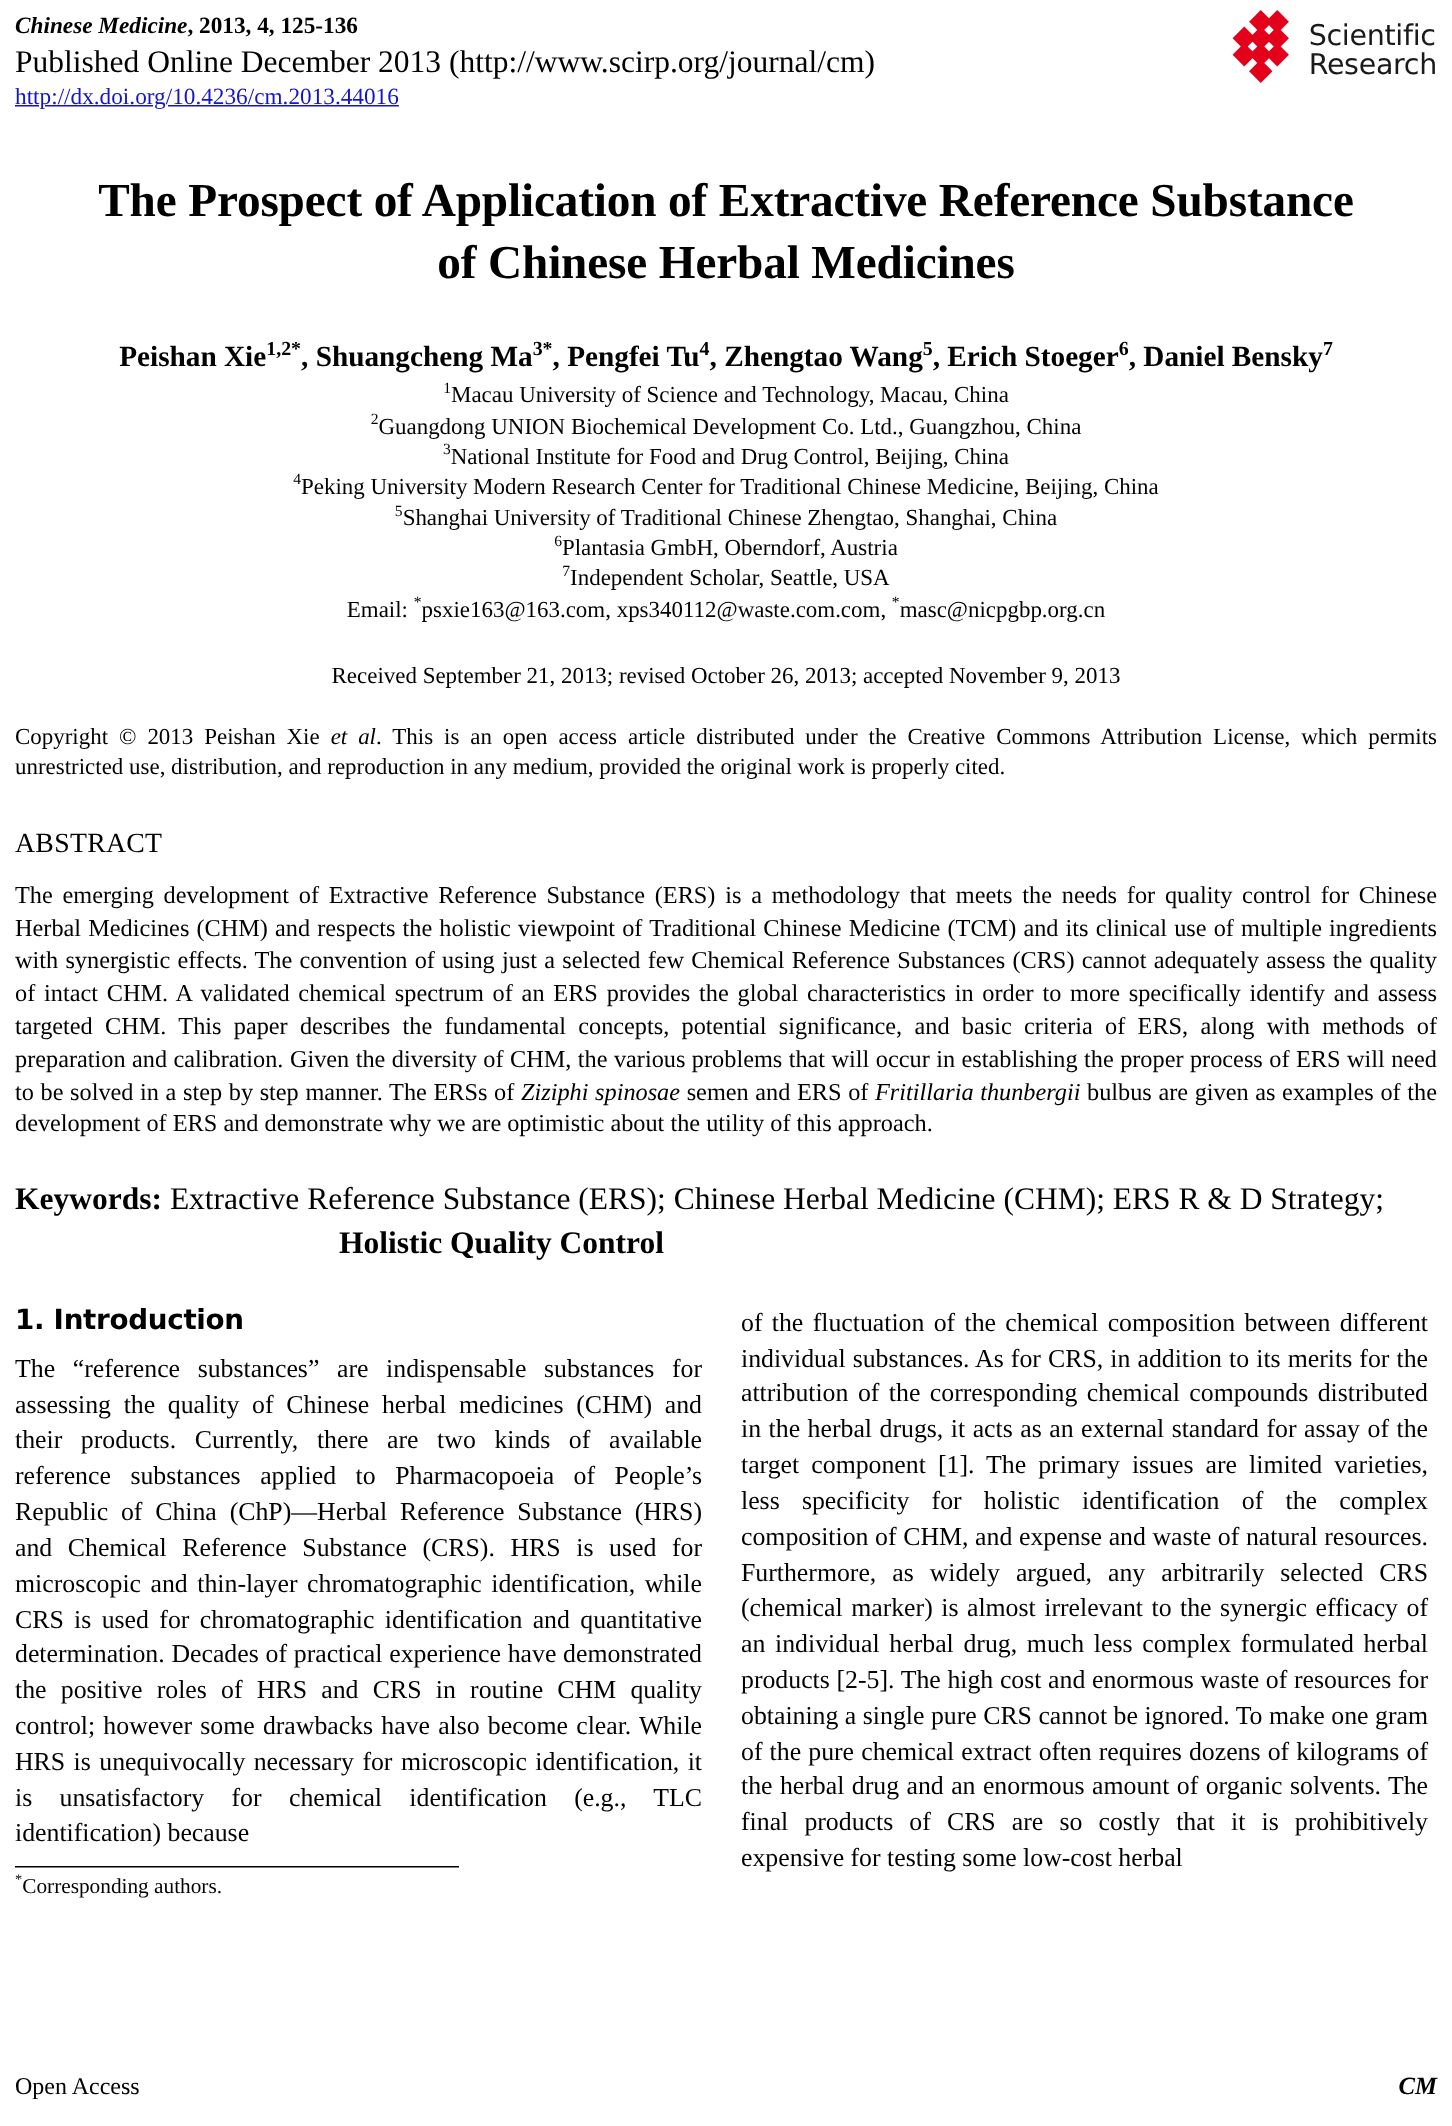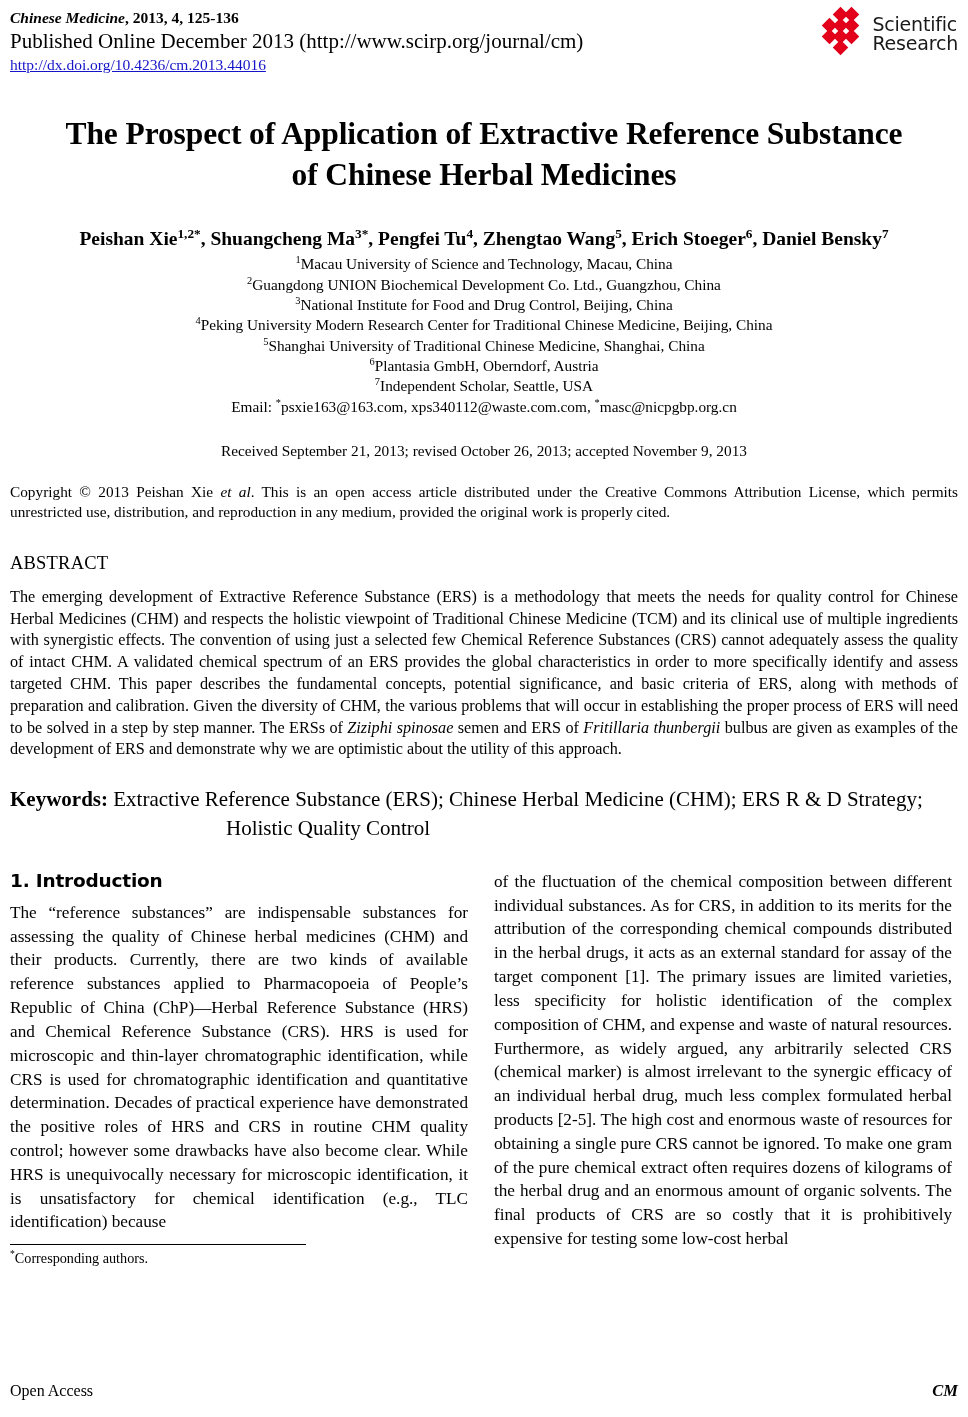--- a/index.html
+++ b/index.html
@@ -146,21 +146,21 @@
   .abstract-body .it { font-style: italic; }
 
   .keywords {
     margin: 24px 0 0 0;
     font-size: 21px;
     line-height: 1.35;
     padding-left: 108px;
     text-indent: -108px;
   }
   .kw-label { font-weight: bold; }
-  .kw-indent { display: block; text-indent: 0; padding-left: 0; }
+  .kw-indent { display: block; text-indent: 0; padding-left: 0; font-weight: bold; }
 
   
   .columns {
     margin-top: 28px;
     display: flex;
     gap: 26px;
     align-items: flex-start;
   }
   .col {
     width: 458px;
@@ -250,21 +250,21 @@
 
   <h1 class="title">The Prospect of Application of Extractive Reference Substance of Chinese Herbal Medicines</h1>
 
   <div class="authors"><span>Peishan Xie</span><sup>1,2*</sup>, <span>Shuangcheng Ma</span><sup>3*</sup>, <span>Pengfei Tu</span><sup>4</sup>, <span>Zhengtao Wang</span><sup>5</sup>, <span>Erich Stoeger</span><sup>6</sup>, <span>Daniel Bensky</span><sup>7</sup></div>
 
   <div class="affils">
       <span class="affil-line"><sup>1</sup><span>Macau University of Science and Technology, Macau, China</span></span>
       <span class="affil-line"><sup>2</sup><span>Guangdong UNION Biochemical Development Co. Ltd., Guangzhou, China</span></span>
       <span class="affil-line"><sup>3</sup><span>National Institute for Food and Drug Control, Beijing, China</span></span>
       <span class="affil-line"><sup>4</sup><span>Peking University Modern Research Center for Traditional Chinese Medicine, Beijing, China</span></span>
-      <span class="affil-line"><sup>5</sup><span>Shanghai University of Traditional Chinese Medicine, Shanghai, China</span></span>
+      <span class="affil-line"><sup>5</sup><span>Shanghai University of Traditional Chinese Zhengtao, Shanghai, China</span></span>
       <span class="affil-line"><sup>6</sup><span>Plantasia GmbH, Oberndorf, Austria</span></span>
       <span class="affil-line"><sup>7</sup><span>Independent Scholar, Seattle, USA</span></span>
     </div>
 
   <div class="email-line"><span>Email: </span><sup>*</sup><span>psxie163@163.com,</span> <span>xps340112@waste.com.com,</span> <sup>*</sup><span>masc@nicpgbp.org.cn</span></div>
 
   <div class="received">Received September 21, 2013; revised October 26, 2013; accepted November 9, 2013</div>
 
   <div class="copyright"><span>Copyright © 2013 Peishan Xie </span><span class="it">et al</span><span>. This is an open access article distributed under the Creative Commons Attribution License, which permits unrestricted use, distribution, and reproduction in any medium, provided the original work is properly cited.</span></div>
 

